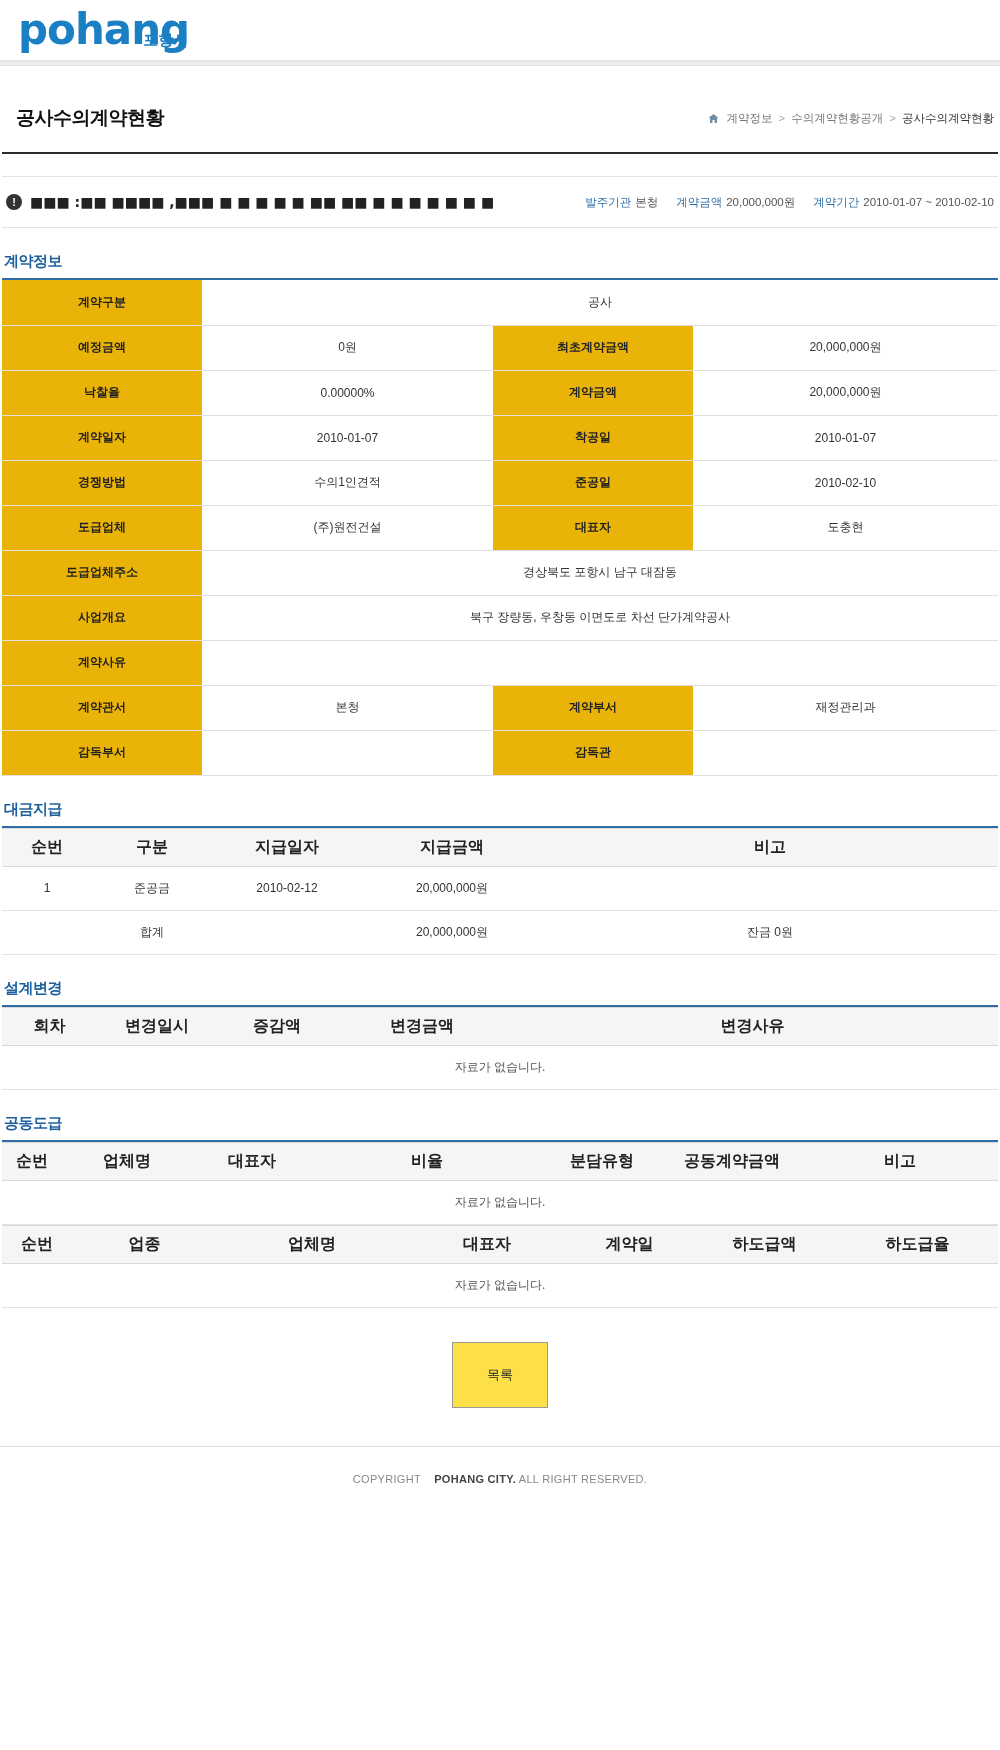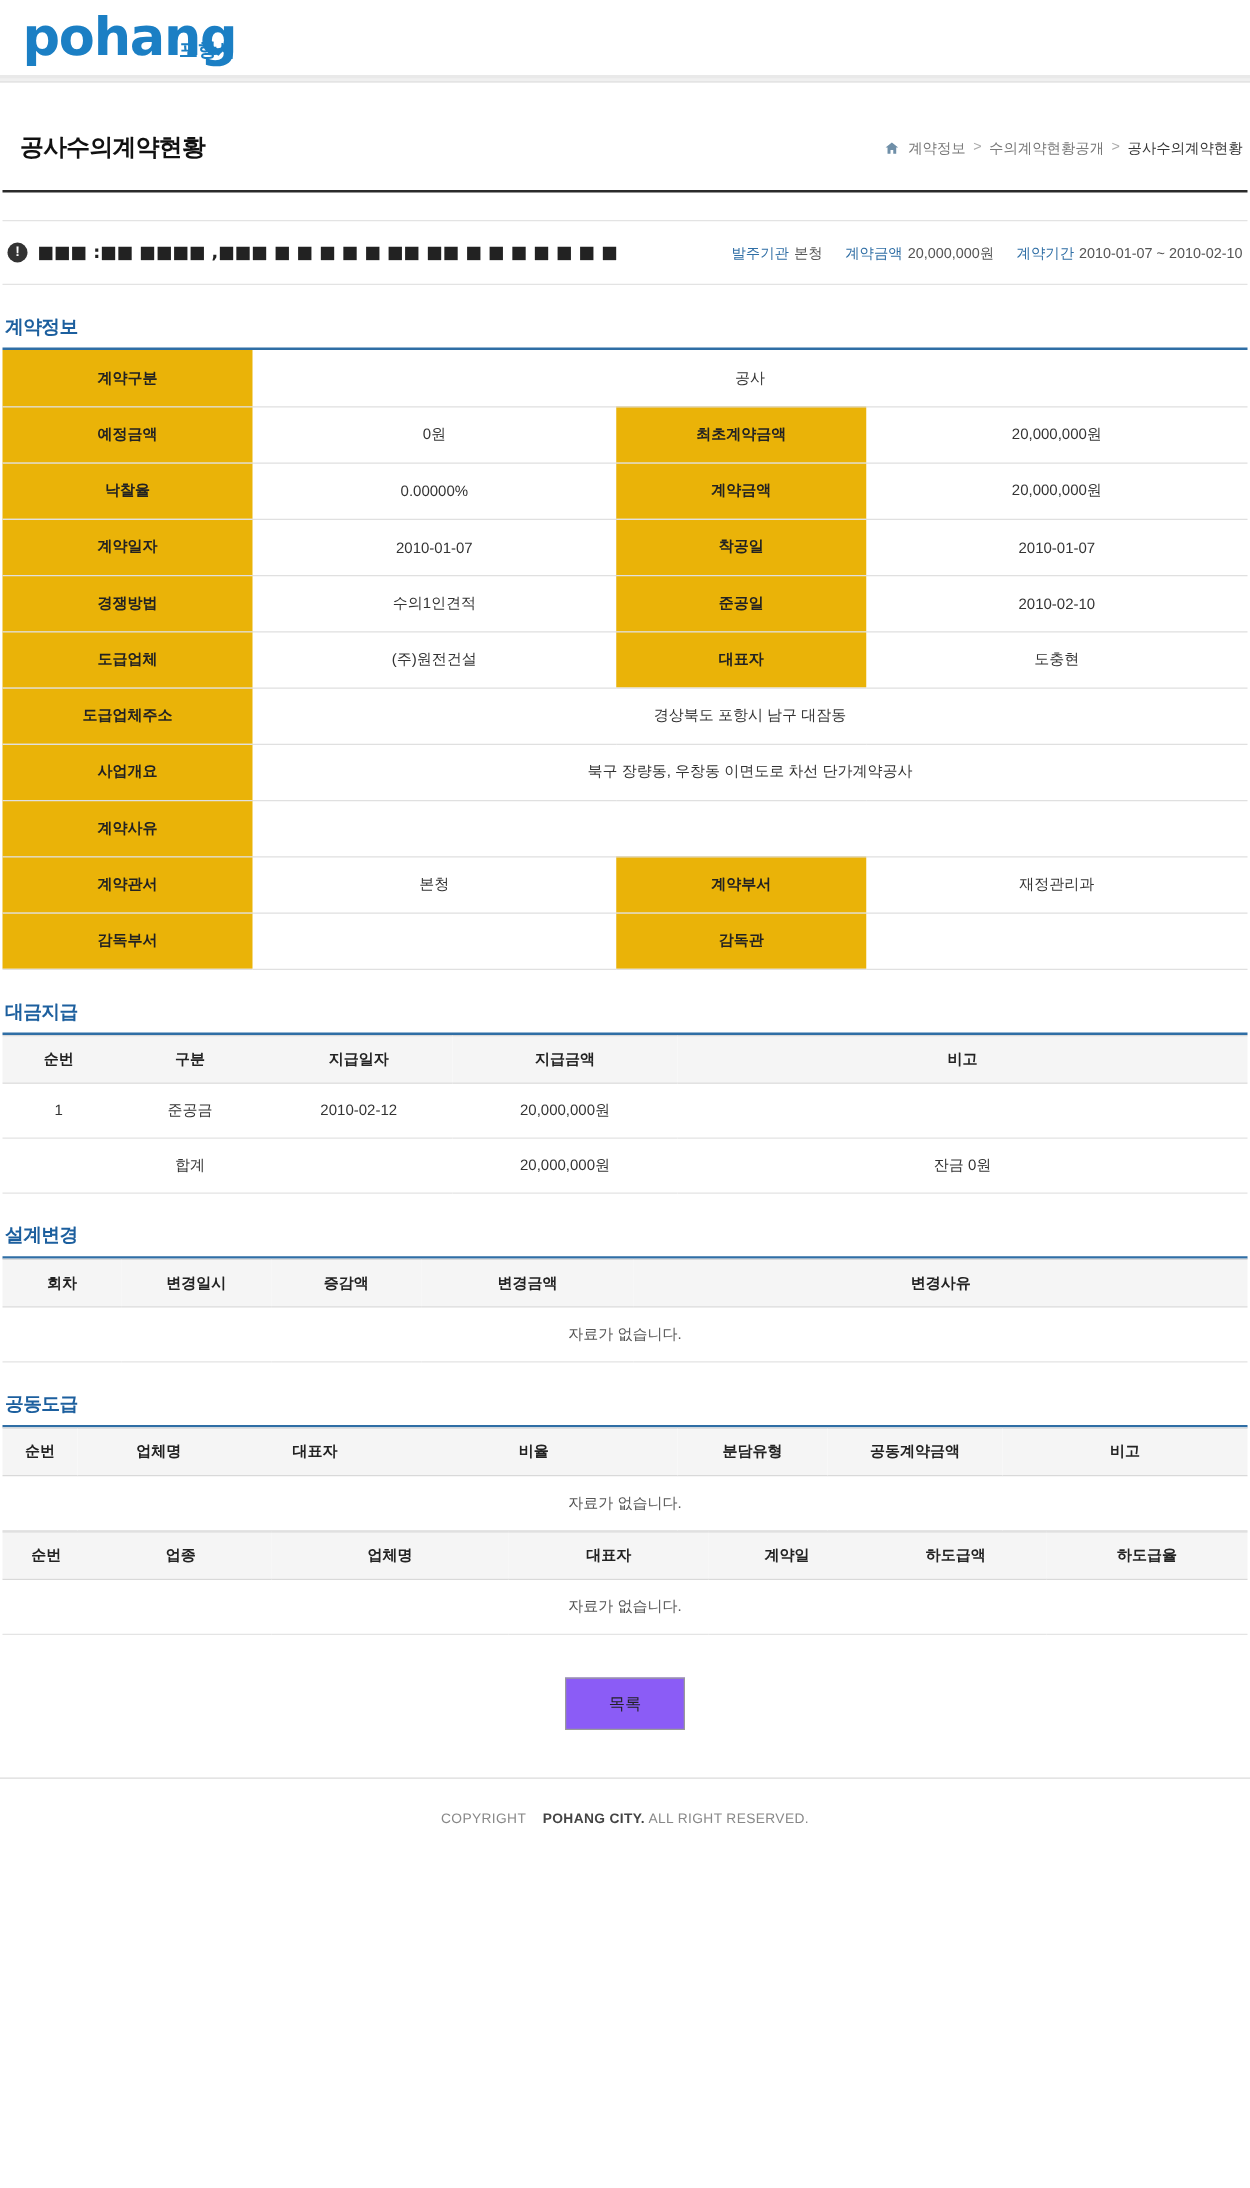--- a/index.html
+++ b/index.html
@@ -150,21 +150,21 @@
     color: #222;
     width: 200px;
   }
   .info-table td.th.mid { width: 200px; }
 
   .list-table thead th {
     background: #f5f5f5;
     border-top: 1px solid #d9d9d9;
     border-bottom: 1px solid #d9d9d9;
     height: 38px;
-    font-size: 12px;
+    font-size: 16px;
     font-weight: bold;
     color: #222;
   }
   .list-table td {
     height: 44px;
     border-bottom: 1px solid #e4e4e4;
     text-align: center;
     font-size: 12px;
     color: #333;
   }
@@ -175,22 +175,22 @@
 
   
   .btn-row {
     display: flex;
     justify-content: center;
     margin-top: 34px;
     margin-bottom: 38px;
   }
   .btn-list {
     border: 1px solid #9a9a9a;
-    background: #8b5cf6;
-    padding: 11px 34px;
+    background: #fde047;
+    padding: 23px 34px;
     font-size: 13px;
     color: #222;
     cursor: pointer;
     font-family: "Liberation Sans", sans-serif;
   }
 
   
   .footer {
     border-top: 1px solid #dcdcdc;
     margin-top: 10px;

